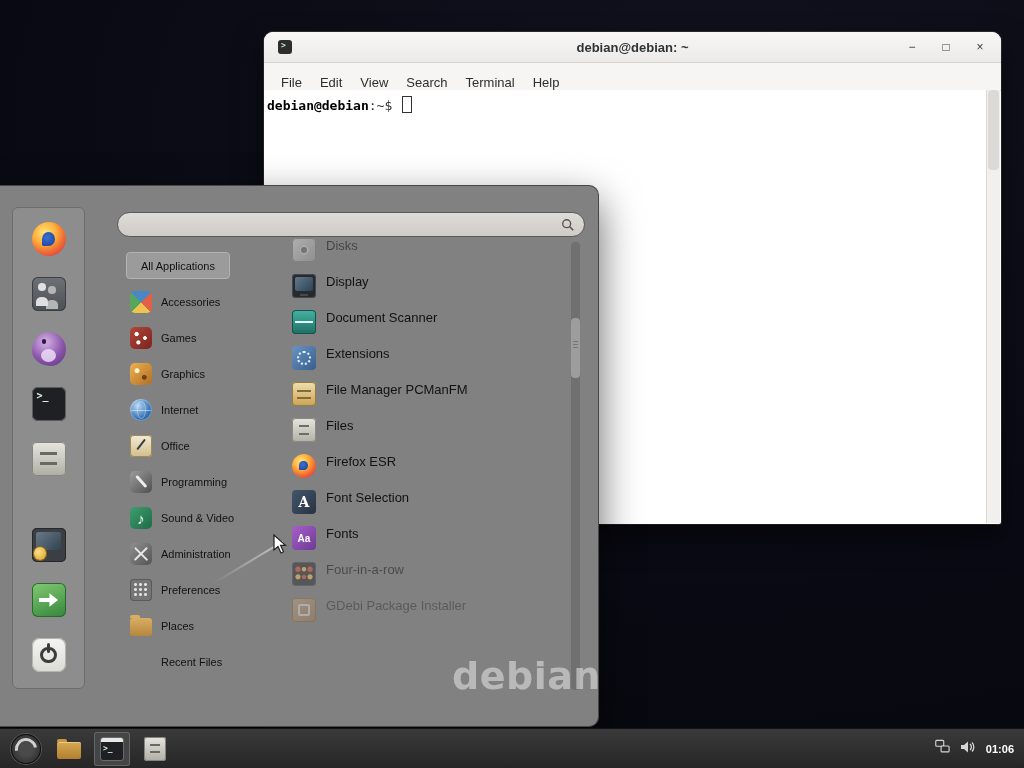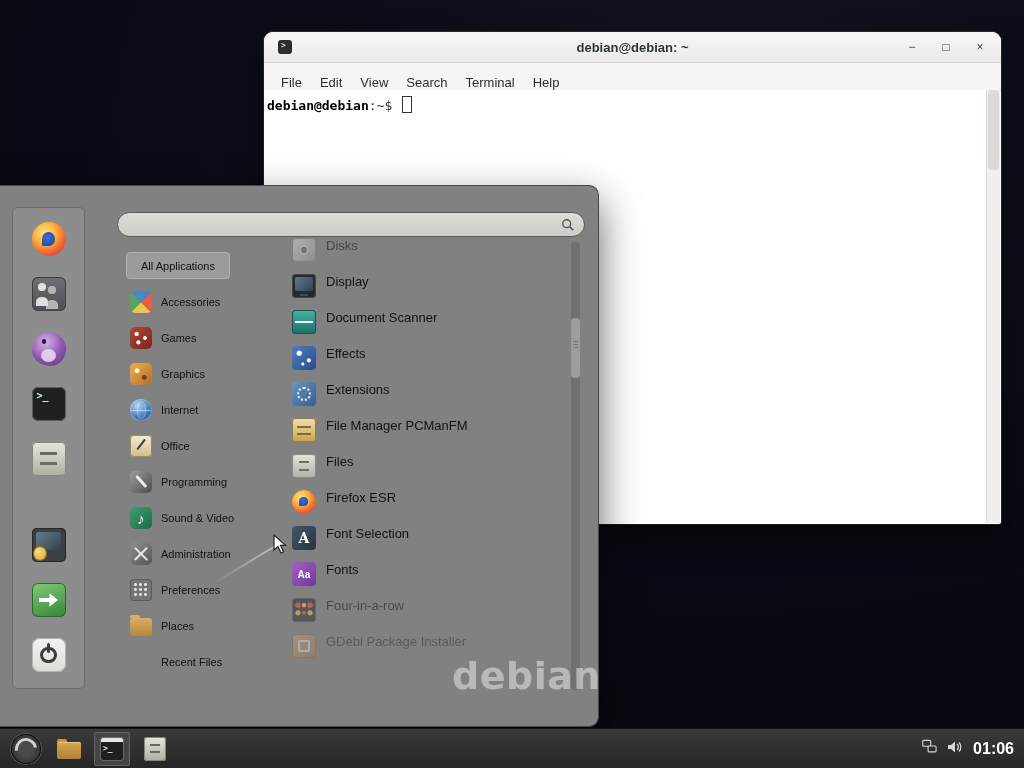--- a/index.html
+++ b/index.html
@@ -172,21 +172,21 @@
   .icon-sb-shutdown::after{content:"";position:absolute;left:calc(50% - 1.5px);top:14%;width:3px;height:30%;background:#3c3c3c;border-radius:2px;}
 
   
   .taskbar{position:absolute;left:0;top:728px;width:1024px;height:40px;
     background:linear-gradient(#3a3a3a,#262626);border-top:1px solid #141414;
     display:flex;align-items:center;padding:0 8px;box-sizing:border-box;z-index:40;}
   .tb-left{display:flex;align-items:center;gap:7px;}
   .tb-btn{width:36px;height:34px;display:flex;align-items:center;justify-content:center;border-radius:3px;}
   .tb-btn.active{background:#454545;box-shadow:inset 0 0 0 1px #666;}
   .tb-right{margin-left:auto;display:flex;align-items:center;gap:10px;padding-right:2px;}
-  .clock{color:#ffffff;font-weight:bold;font-size:16px;}
+  .clock{color:#ffffff;font-weight:bold;font-size:11px;}
   .icon-panel-menu{position:relative;width:30px;height:30px;border-radius:50%;
     background:radial-gradient(circle at 50% 50%,#4a4a4a 30%,#333 70%);
     box-shadow:inset 0 0 0 1px #111,0 0 0 1px #555;}
   .icon-panel-menu::after{content:"";position:absolute;inset:4px;border:3px solid transparent;
     border-top-color:#d0d0d0;border-left-color:#d0d0d0;border-radius:50%;transform:rotate(35deg);}
   .icon-panel-folder{position:relative;width:24px;height:17px;border-radius:2px;margin-top:4px;
     background:linear-gradient(180deg,#d9a850,#b07f33);box-shadow:inset 0 1px 0 rgba(255,255,255,.4);}
   .icon-panel-folder::before{content:"";position:absolute;top:-3px;left:0;width:10px;height:3px;background:#c9963f;border-radius:2px 2px 0 0;}
   .icon-panel-terminal{position:relative;width:24px;height:24px;border-radius:3px;background:#1e2024;box-shadow:inset 0 0 0 1px #6a6a6a;}
   .icon-panel-terminal::before{content:"";position:absolute;left:1px;right:1px;top:1px;height:4px;background:#e8e8e8;border-radius:2px 2px 0 0;}
@@ -333,24 +333,20 @@
           <span class="ic ic24 icon-disks"></span>
           <span class="app-label">Disks</span>
         </div>
         <div class="app-row">
           <span class="ic ic24 icon-display"></span>
           <span class="app-label">Display</span>
         </div>
         <div class="app-row">
           <span class="ic ic24 icon-scanner"></span>
           <span class="app-label">Document Scanner</span>
-        </div>
-        <div class="app-row">
-          <span class="ic ic24 icon-effects"></span>
-          <span class="app-label">Effects</span>
         </div>
         <div class="app-row">
           <span class="ic ic24 icon-extensions"></span>
           <span class="app-label">Extensions</span>
         </div>
         <div class="app-row">
           <span class="ic ic24 icon-pcmanfm"></span>
           <span class="app-label">File Manager PCManFM</span>
         </div>
         <div class="app-row">

